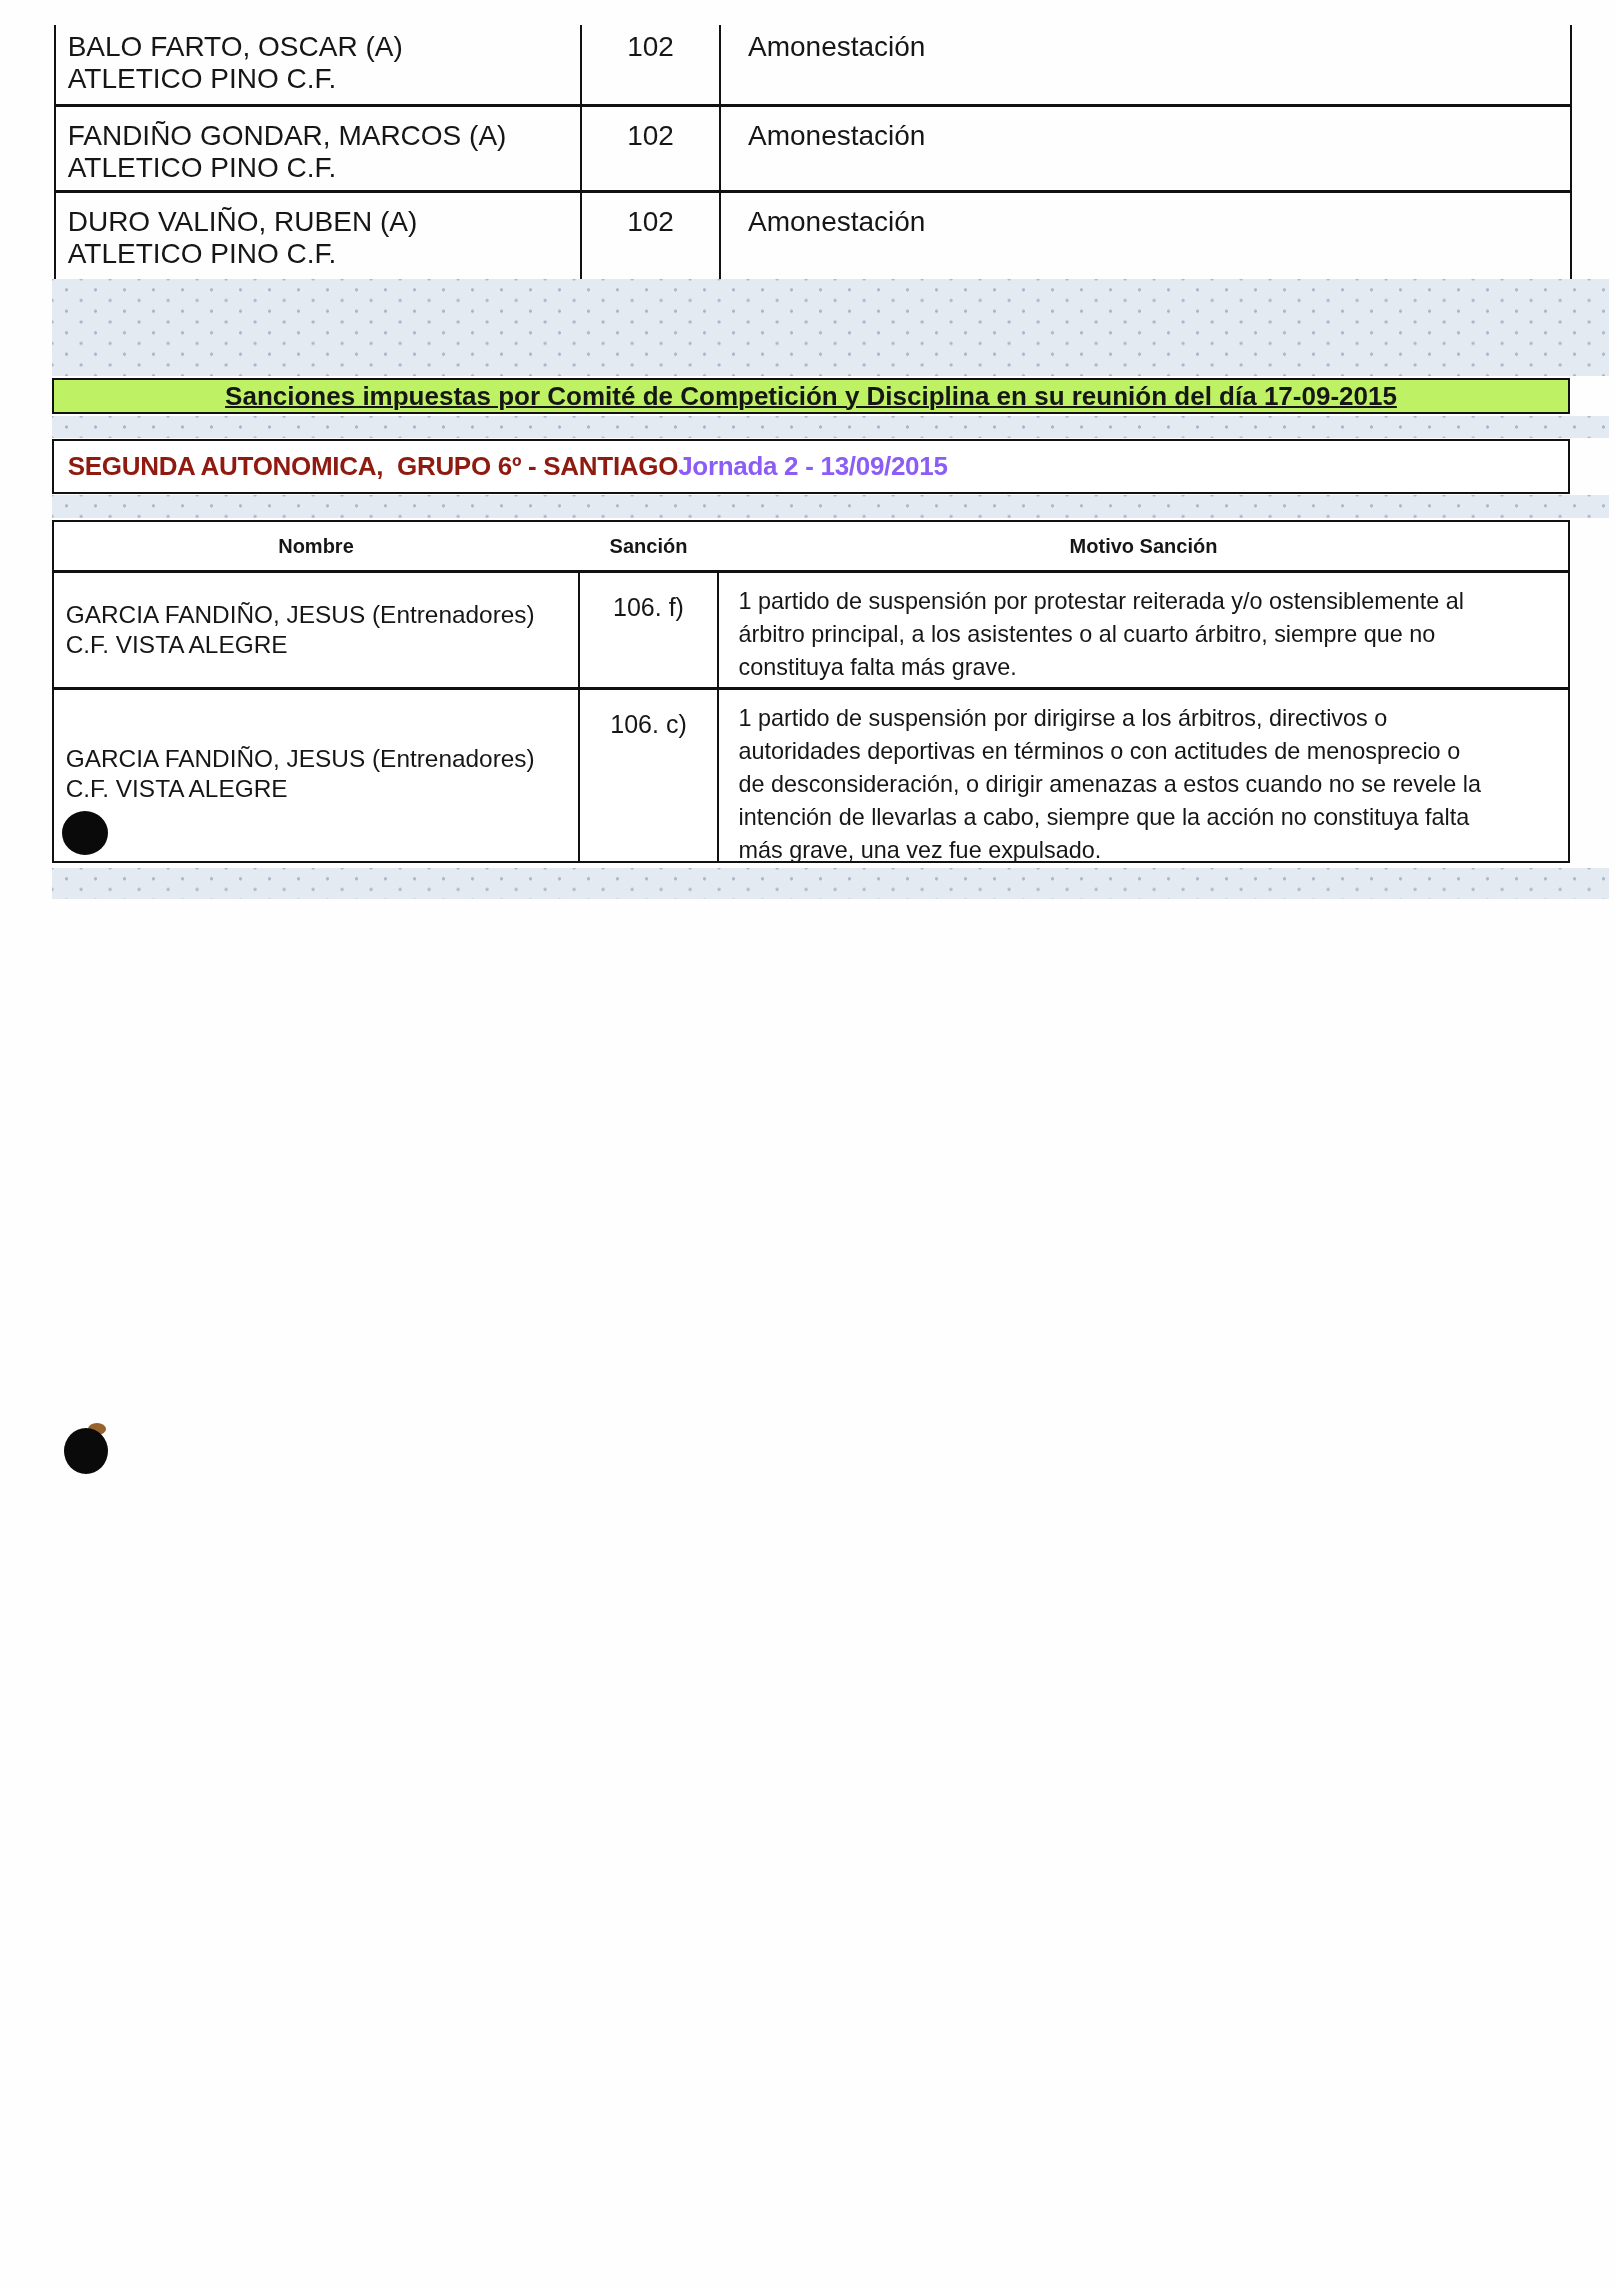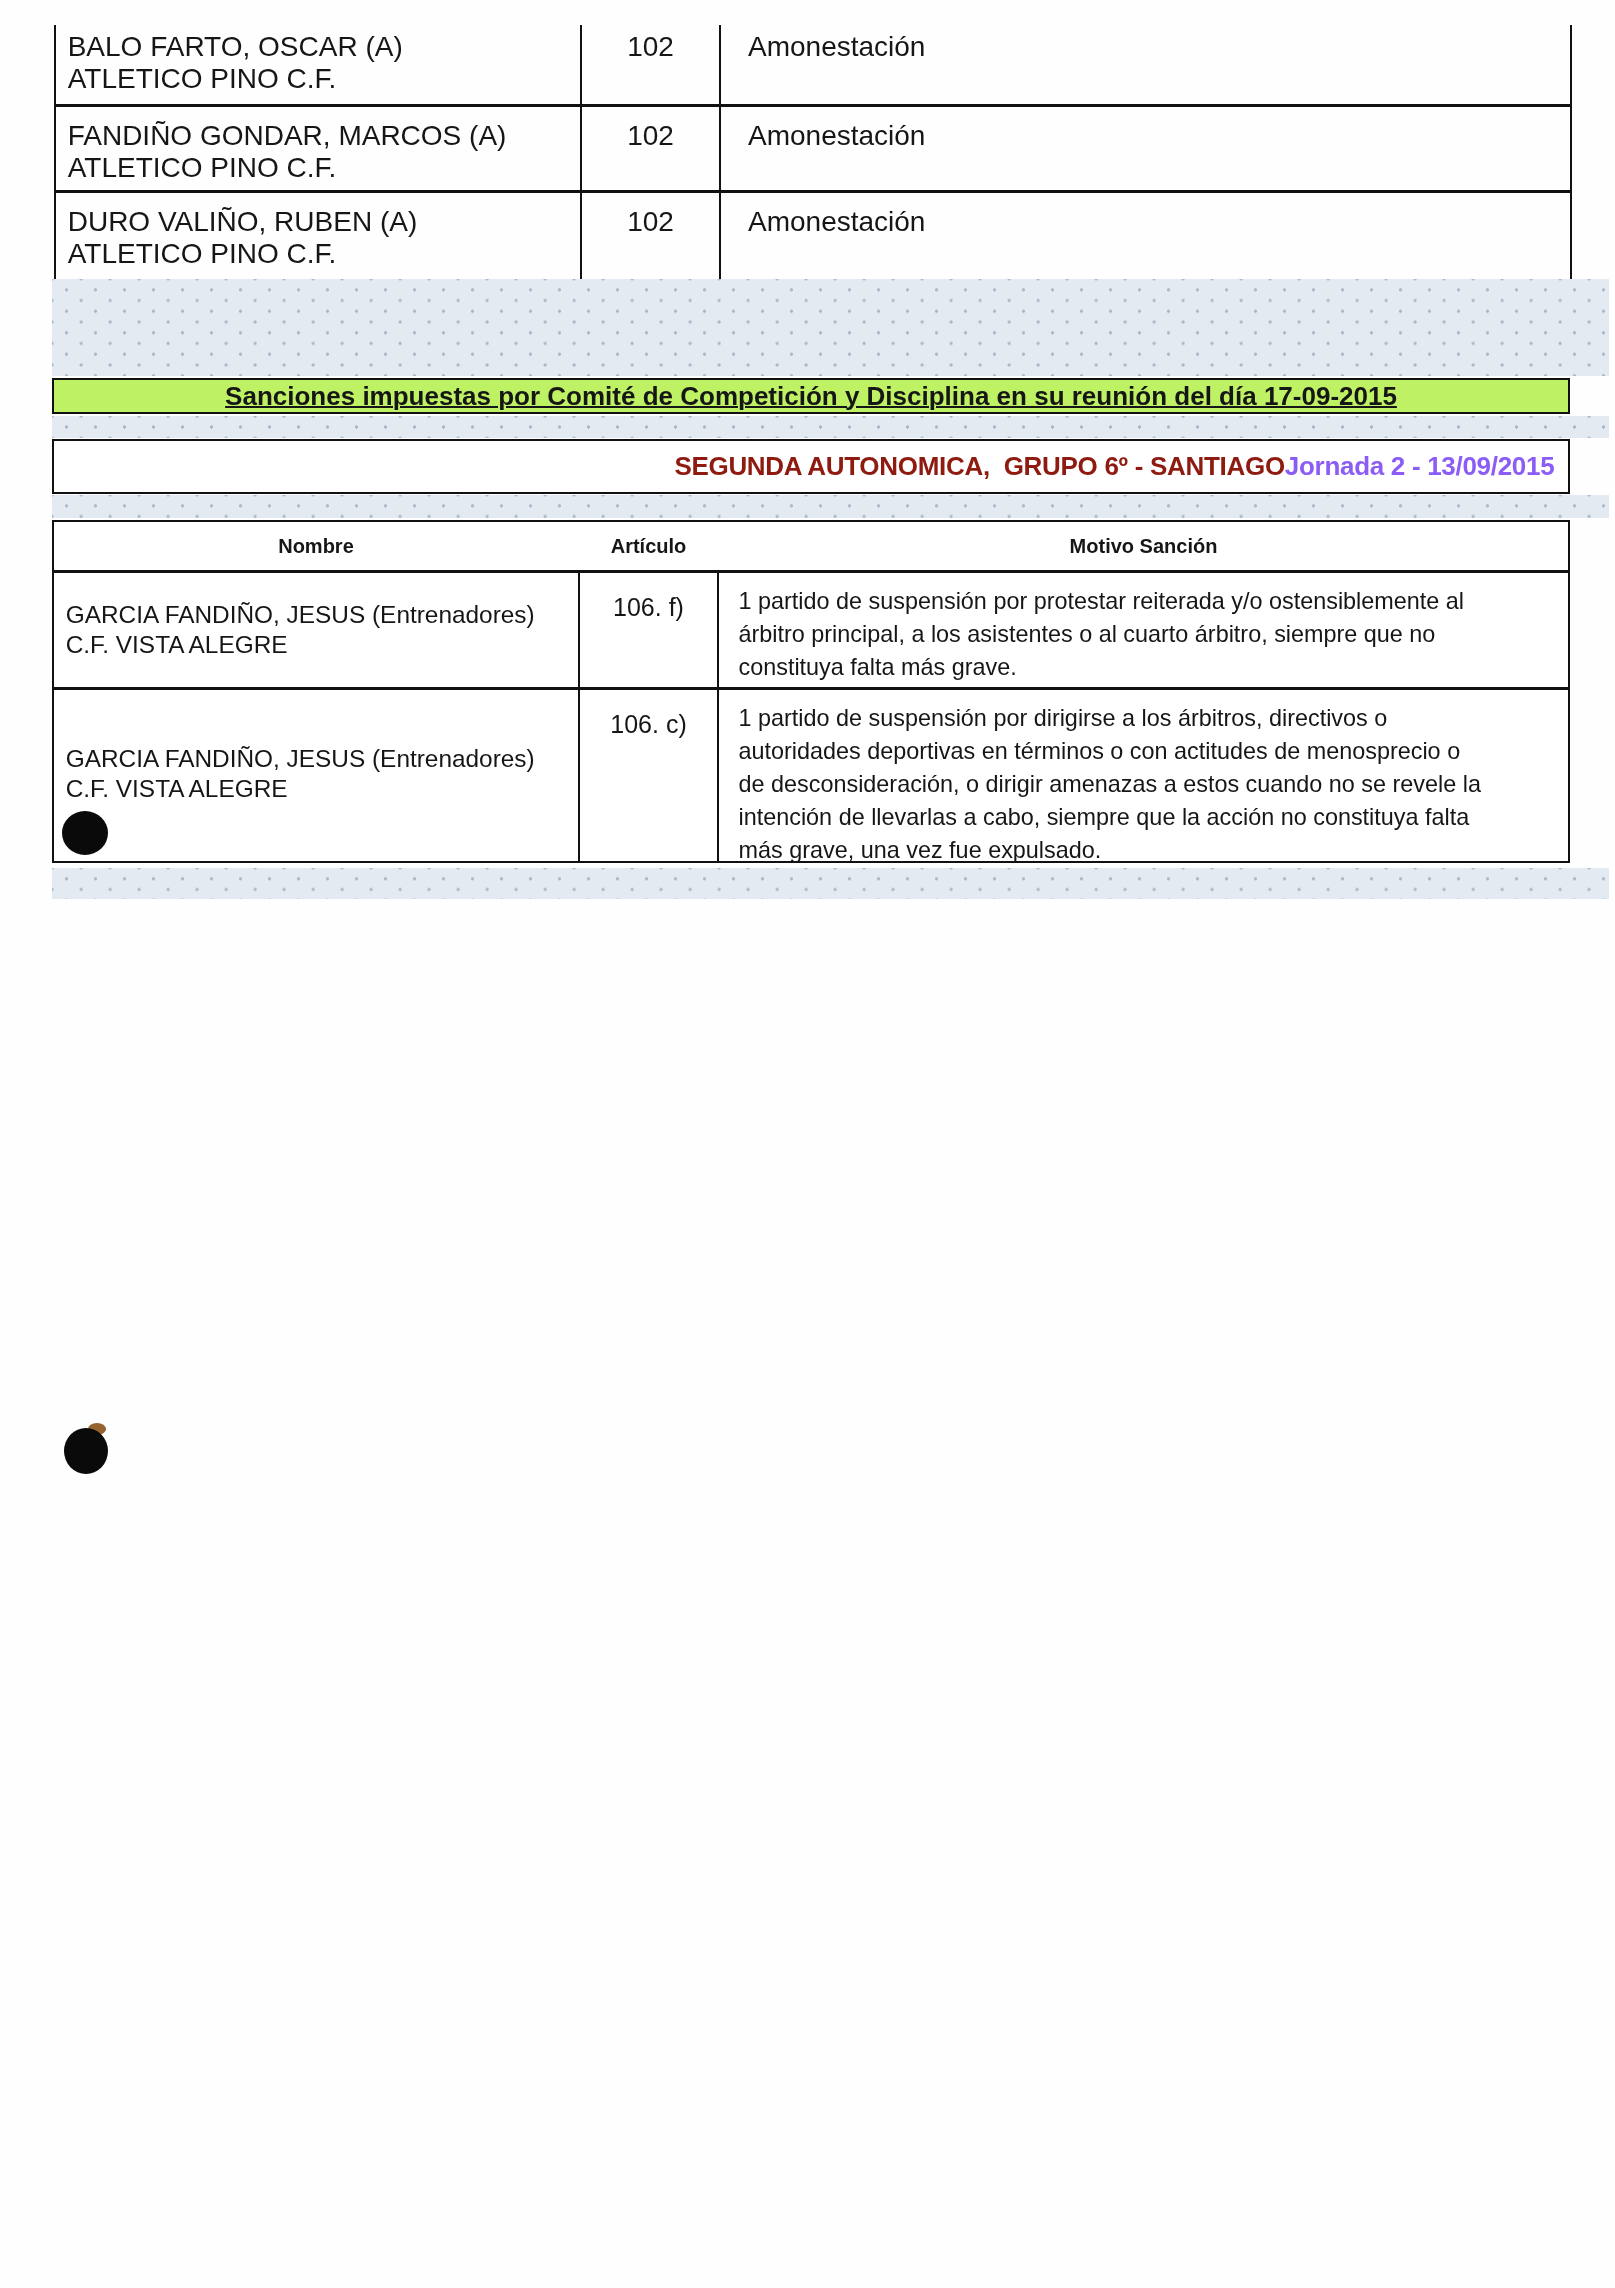--- a/index.html
+++ b/index.html
@@ -52,21 +52,21 @@
     position:absolute;left:52px;top:378px;width:1518px;height:36px;
     box-sizing:border-box;border:2.9px solid #111;background:#bef264;
     display:flex;align-items:center;justify-content:center;
     font-size:26px;font-weight:bold;
   }
   .secheader span{text-decoration:underline;text-decoration-thickness:2px;}
   
   .leaguebar{
     position:absolute;left:52px;top:439px;width:1518px;height:55px;
     box-sizing:border-box;border:2.9px solid #111;background:#fff;
-    display:flex;align-items:center;justify-content:flex-end;
+    display:flex;align-items:center;justify-content:flex-start;
     padding:0 13.7px;
     font-size:26px;font-weight:bold;letter-spacing:-0.3px;
   }
   .leaguebar .comp{color:#8e1a10;white-space:pre;}
   .leaguebar .jornada{color:#8b5cf6;}
   
   .santable{
     position:absolute;left:52px;top:520px;width:1518px;
     box-sizing:border-box;border:2.9px solid #111;background:#fff;
   }
@@ -137,21 +137,21 @@
   </div>
 
   <div class="leaguebar">
     <span class="comp">SEGUNDA AUTONOMICA,  GRUPO 6º - SANTIAGO</span>
     <span class="jornada">Jornada 2 - 13/09/2015</span>
   </div>
 
   <div class="santable">
     <div class="thead">
       <div class="h-name">Nombre</div>
-      <div class="h-art">Artículo</div>
+      <div class="h-art">Sanción</div>
       <div class="h-mot">Motivo Sanción</div>
     </div>
     <div class="trow trow1">
       <div class="t-name">GARCIA FANDIÑO, JESUS (Entrenadores)
 C.F. VISTA ALEGRE</div>
       <div class="t-art">106. f)</div>
       <div class="t-mot">1 partido de suspensión por protestar reiterada y/o ostensiblemente al
 árbitro principal, a los asistentes o al cuarto árbitro, siempre que no
 constituya falta más grave.</div>
     </div>

